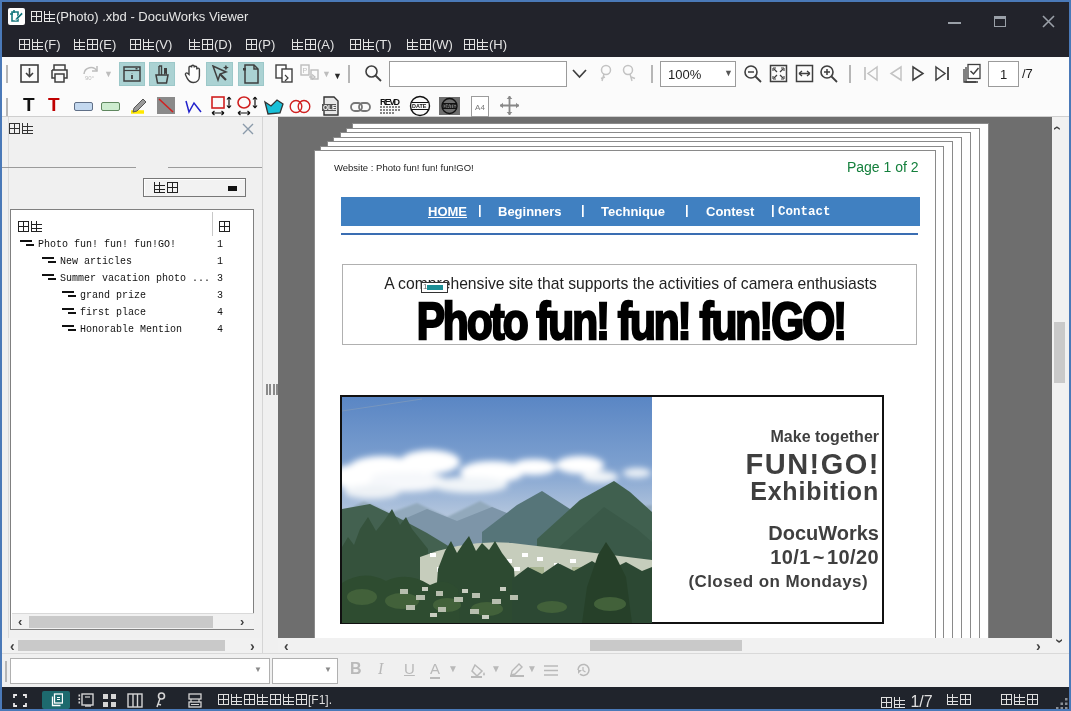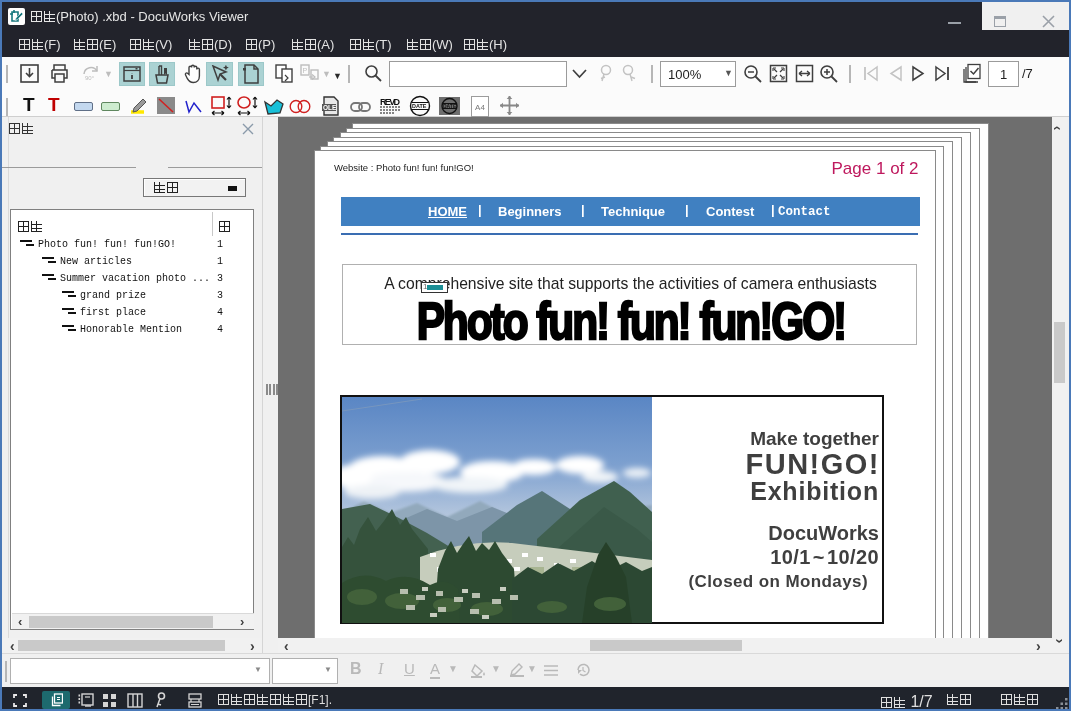--- a/index.html
+++ b/index.html
@@ -14,21 +14,21 @@
 linear-gradient(currentColor,currentColor) 50% 0/1px 100% no-repeat,
 linear-gradient(currentColor,currentColor) 100% 0/1px 100% no-repeat}
 .cj2{display:inline-block;width:11px;height:11px;margin:0 1px;vertical-align:-1px;
 background:
 linear-gradient(currentColor,currentColor) 0 0/1px 100% no-repeat,
 linear-gradient(currentColor,currentColor) 0 25%/100% 1px no-repeat,
 linear-gradient(currentColor,currentColor) 0 70%/100% 1px no-repeat,
 linear-gradient(currentColor,currentColor) 50% 0/1px 100% no-repeat,
 linear-gradient(currentColor,currentColor) 0 100%/100% 1px no-repeat}
 
-#title{left:2px;top:2px;width:980px;height:28px;background:#22232b}
+#title{left:2px;top:2px;width:1069px;height:28px;background:#22232b}
 #menu{left:2px;top:30px;width:1067px;height:27px;background:#22232b}
 .mi{position:absolute;top:7px;color:#e2e2e2;font-size:13px}
 
 #tb{left:2px;top:57px;width:1067px;height:60px;background:#fbfbfb;border-bottom:1px solid #cfcfcf}
 .teal{position:absolute;background:#abd2d3;border:1px solid #9cc8c9}
 .vh{position:absolute;width:2px;background:#b6b6b6}
 
 #panel{left:2px;top:117px;width:260px;height:536px;background:#f0f0f0}
 #doc{left:278px;top:117px;width:774px;height:521px;background:#6e6e6e;overflow:hidden}
 .sheet{position:absolute;background:#fff;border:1px solid #8a8a8a}
@@ -343,21 +343,21 @@
 <div class="abs" id="doc">
   <div class="sheet" style="left:74.4px;top:6.4px;width:636.5px;height:640px"></div>
   <div class="sheet" style="left:68px;top:10.9px;width:634px;height:640px"></div>
   <div class="sheet" style="left:61.6px;top:15.4px;width:631.5px;height:640px"></div>
   <div class="sheet" style="left:55.2px;top:19.9px;width:629px;height:640px"></div>
   <div class="sheet" style="left:48.8px;top:24.4px;width:626.5px;height:640px"></div>
   <div class="sheet" style="left:42.4px;top:28.9px;width:624px;height:640px"></div>
   <div class="sheet" style="left:36px;top:33.4px;width:621.5px;height:640px">
 
     <div class="abs" style="left:19px;top:11px;font-size:9.5px;color:#222">Website : Photo fun! fun! fun!GO!</div>
-    <div class="abs" style="right:16px;top:8px;font-size:17px;color:#be185d">Page 1 of 2</div>
+    <div class="abs" style="right:16px;top:8px;font-size:14px;color:#15803d">Page 1 of 2</div>
 
     <div class="abs" style="left:26px;top:46px;width:579px;height:29px;background:#4080c1;color:#fff;font-weight:bold;font-size:13px">
       <span class="abs" style="left:87px;top:7px;text-decoration:underline">HOME</span>
       <span class="abs" style="left:137px;top:5px">|</span>
       <span class="abs" style="left:157px;top:7px">Beginners</span>
       <span class="abs" style="left:240px;top:5px">|</span>
       <span class="abs" style="left:260px;top:7px">Technique</span>
       <span class="abs" style="left:344px;top:5px">|</span>
       <span class="abs" style="left:365px;top:7px">Contest</span>
       <span class="abs" style="left:430px;top:5px">|</span>
@@ -475,21 +475,21 @@
         <g fill="#c8cdc0">
               <rect x="80" y="190" width="6" height="4"></rect>
               <rect x="120" y="192" width="6" height="4"></rect>
               <rect x="158" y="190" width="6" height="4"></rect>
               <rect x="88" y="216" width="7" height="4"></rect>
               <rect x="140" y="218" width="7" height="4"></rect>
             </g>
       </svg>
 
       <div class="abs" style="left:312px;top:0;width:225px;height:226px;color:#3f3f3f;font-weight:bold">
-        <div class="abs" style="right:0px;top:31px;font-size:19px">Make together</div>
+        <div class="abs" style="right:0px;top:31px;font-size:16px">Make together</div>
         <div class="abs" style="right:0px;top:80px;font-size:25px;letter-spacing:.8px">Exhibition</div>
         <div class="abs" style="right:-1px;top:51px;font-size:29px;letter-spacing:1.5px">FUN!GO!</div>
         <div class="abs" style="right:0px;top:125px;font-size:20px">DocuWorks</div>
         <div class="abs" style="right:0px;top:149px;font-size:20px;letter-spacing:.4px">10/1<span style="padding:0 2px">~</span>10/20</div>
         <div class="abs" style="right:11px;top:175px;font-size:17px;letter-spacing:.4px">(Closed on Mondays)</div>
       </div>
     </div>
   </div>
 </div>
 

